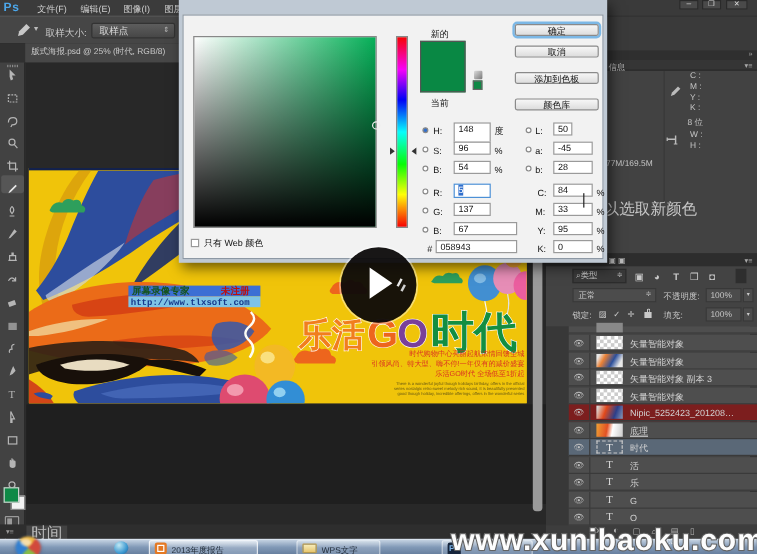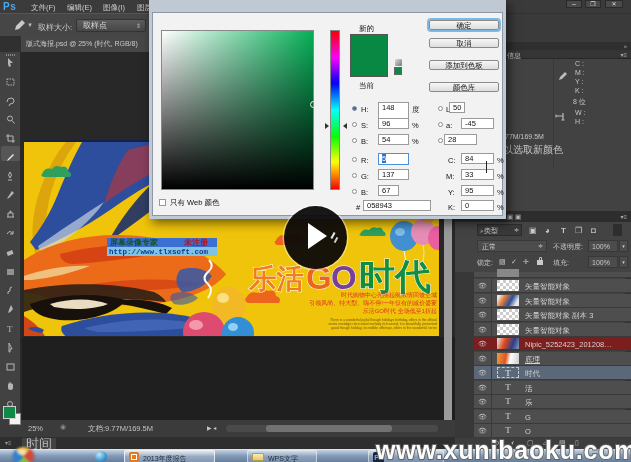--- a/index.html
+++ b/index.html
@@ -223,29 +223,20 @@
         <rect x="83" y="105" width="110" height="9" fill="#7cc4e8"></rect>
         <text x="86" y="103" font-size="8" font-weight="bold" fill="#14541c">屏幕录像专家</text>
         <text x="160" y="103" font-size="8" font-weight="bold" fill="#c01010">未注册</text>
         <text x="85" y="112" font-size="7.5" font-weight="bold" fill="#15388f">http://www.tlxsoft.com</text>
       </g>
     </svg>
   </div>
 
   <div class="abs" id="vscroll"></div>
 
-  <div class="abs" id="statusbar">
-    <span class="abs" style="left:28px;top:4px">25%</span>
-    <span class="abs" style="left:88px;top:4px">文档:9.77M/169.5M</span>
-    <span class="abs" style="left:207px;top:4px;font-size:6px">▶ ◂</span>
-      <span class="abs" style="left:60px;top:3px;font-size:7px;color:#8a8a8a">◉</span>
-    <div class="abs" style="left:226px;top:5px;width:212px;height:7px;background:#4a4a4a;border-radius:3px">
-      <div style="position:absolute;left:40px;top:0;width:126px;height:7px;background:#727272;border-radius:3px"></div>
-    </div>
-  </div>
   <div class="abs" id="timelinerow">
       <span style="position:absolute;left:5px;top:2px;color:#999;font-size:6px">▾≡</span>
       <div id="tltab">时间轴</div>
     </div>
 
   <div class="abs" id="rightdock">
     <div style="position:absolute;left:0;top:13px;width:176px;height:1px;background:#323232"></div>
 
     <div style="position:absolute;left:111px;top:0;width:16px;height:8px;background:#4a4a4a;border:1px solid #2a2a2a;color:#ddd;font-size:7px;text-align:center;line-height:6px">–</div>
     <div style="position:absolute;left:130px;top:0;width:16px;height:8px;background:#4a4a4a;border:1px solid #2a2a2a;color:#ddd;font-size:6px;text-align:center;line-height:7px">❐</div>
@@ -270,21 +261,21 @@
       <div style="position:absolute;left:120px;top:19px">Y :</div>
       <div style="position:absolute;left:120px;top:28px">K :</div>
       <div style="position:absolute;left:118px;top:38px">8 位</div>
       <svg style="position:absolute;left:100px;top:53px" width="11" height="11" viewBox="0 0 11 11">
           <path d="M1 4 L8 4 M8 1 L8 8" stroke="#bbb" stroke-width="1.2" fill="none"></path>
           <path d="M1 2.5 L1 5.5 M6.5 8 L9.5 8" stroke="#bbb" stroke-width="1" fill="none"></path>
         </svg>
       <div style="position:absolute;left:120px;top:50px">W :</div>
       <div style="position:absolute;left:120px;top:59px">H :</div>
       <div style="position:absolute;left:50px;top:74px">77M/169.5M</div>
-      <div style="position:absolute;left:48px;top:84px;font-size:10px">以选取新颜色</div>
+      <div style="position:absolute;left:48px;top:106px;font-size:13px">以选取新颜色</div>
     </div>
 
     <div style="position:absolute;left:0;top:211px;width:176px;height:11px;background:#2d2d2d">
       <span style="position:absolute;left:52px;top:2px;color:#bbb;font-size:6.5px">▣ ▣</span>
       <span style="position:absolute;right:4px;top:2px;color:#aaa;font-size:6px">▾≡</span>
     </div>
 
     <div style="position:absolute;left:0;top:222px;width:176px;height:227px;background:#434343">
       <div style="position:absolute;left:0;top:50px;width:19px;height:166px;background:#383838"></div>
       <div style="position:absolute;left:170px;top:50px;width:6px;height:166px;background:#333333"></div>
@@ -433,33 +424,33 @@
       <div class="fld" style="left:225px;top:121px;width:31px;height:11px">54</div>
       <div class="lbl" style="left:259px;top:124px">%</div>
       <div class="radio" style="left:199px;top:144px"></div>
       <div class="lbl" style="left:208px;top:143px">R:</div>
       <div class="fld" style="left:225px;top:140px;width:31px;height:12px;border:1px solid #4a90d9"><span style="background:#2f6fd0;color:#fff">5</span></div>
       <div class="radio" style="left:199px;top:160px"></div>
       <div class="lbl" style="left:208px;top:159px">G:</div>
       <div class="fld" style="left:225px;top:156px;width:31px;height:11px">137</div>
       <div class="radio" style="left:199px;top:176px"></div>
       <div class="lbl" style="left:208px;top:175px">B:</div>
-      <div class="fld" style="left:225px;top:172px;width:21px;height:11px">67</div>
+      <div class="fld" style="left:225px;top:172px;width:53px;height:11px">67</div>
       <div class="lbl" style="left:203px;top:190px">#</div>
       <div class="fld" style="left:210px;top:187px;width:68px;height:11px">058943</div>
 
       <div class="radio" style="left:285px;top:93px"></div>
       <div class="lbl" style="left:293px;top:92px">L:</div>
-      <div class="fld" style="left:296px;top:89px;width:16px;height:11px">50</div>
+      <div class="fld" style="left:308px;top:89px;width:16px;height:11px">50</div>
       <div class="radio" style="left:285px;top:109px"></div>
       <div class="lbl" style="left:293px;top:108px">a:</div>
       <div class="fld" style="left:308px;top:105px;width:33px;height:11px">-45</div>
       <div class="radio" style="left:285px;top:125px"></div>
       <div class="lbl" style="left:293px;top:124px">b:</div>
-      <div class="fld" style="left:291px;top:121px;width:33px;height:11px">28</div>
+      <div class="fld" style="left:308px;top:121px;width:33px;height:11px">28</div>
       <div class="lbl" style="left:295px;top:143px">C:</div>
       <div class="fld" style="left:308px;top:140px;width:33px;height:11px">84</div>
       <div class="lbl" style="left:344px;top:143px">%</div>
       <div class="lbl" style="left:293px;top:159px">M:</div>
       <div class="fld" style="left:308px;top:156px;width:33px;height:11px">33</div>
       <div class="lbl" style="left:344px;top:159px">%</div>
       <div class="lbl" style="left:295px;top:175px">Y:</div>
       <div class="fld" style="left:308px;top:172px;width:33px;height:11px">95</div>
       <div class="lbl" style="left:344px;top:175px">%</div>
       <div class="lbl" style="left:295px;top:190px">K:</div>

